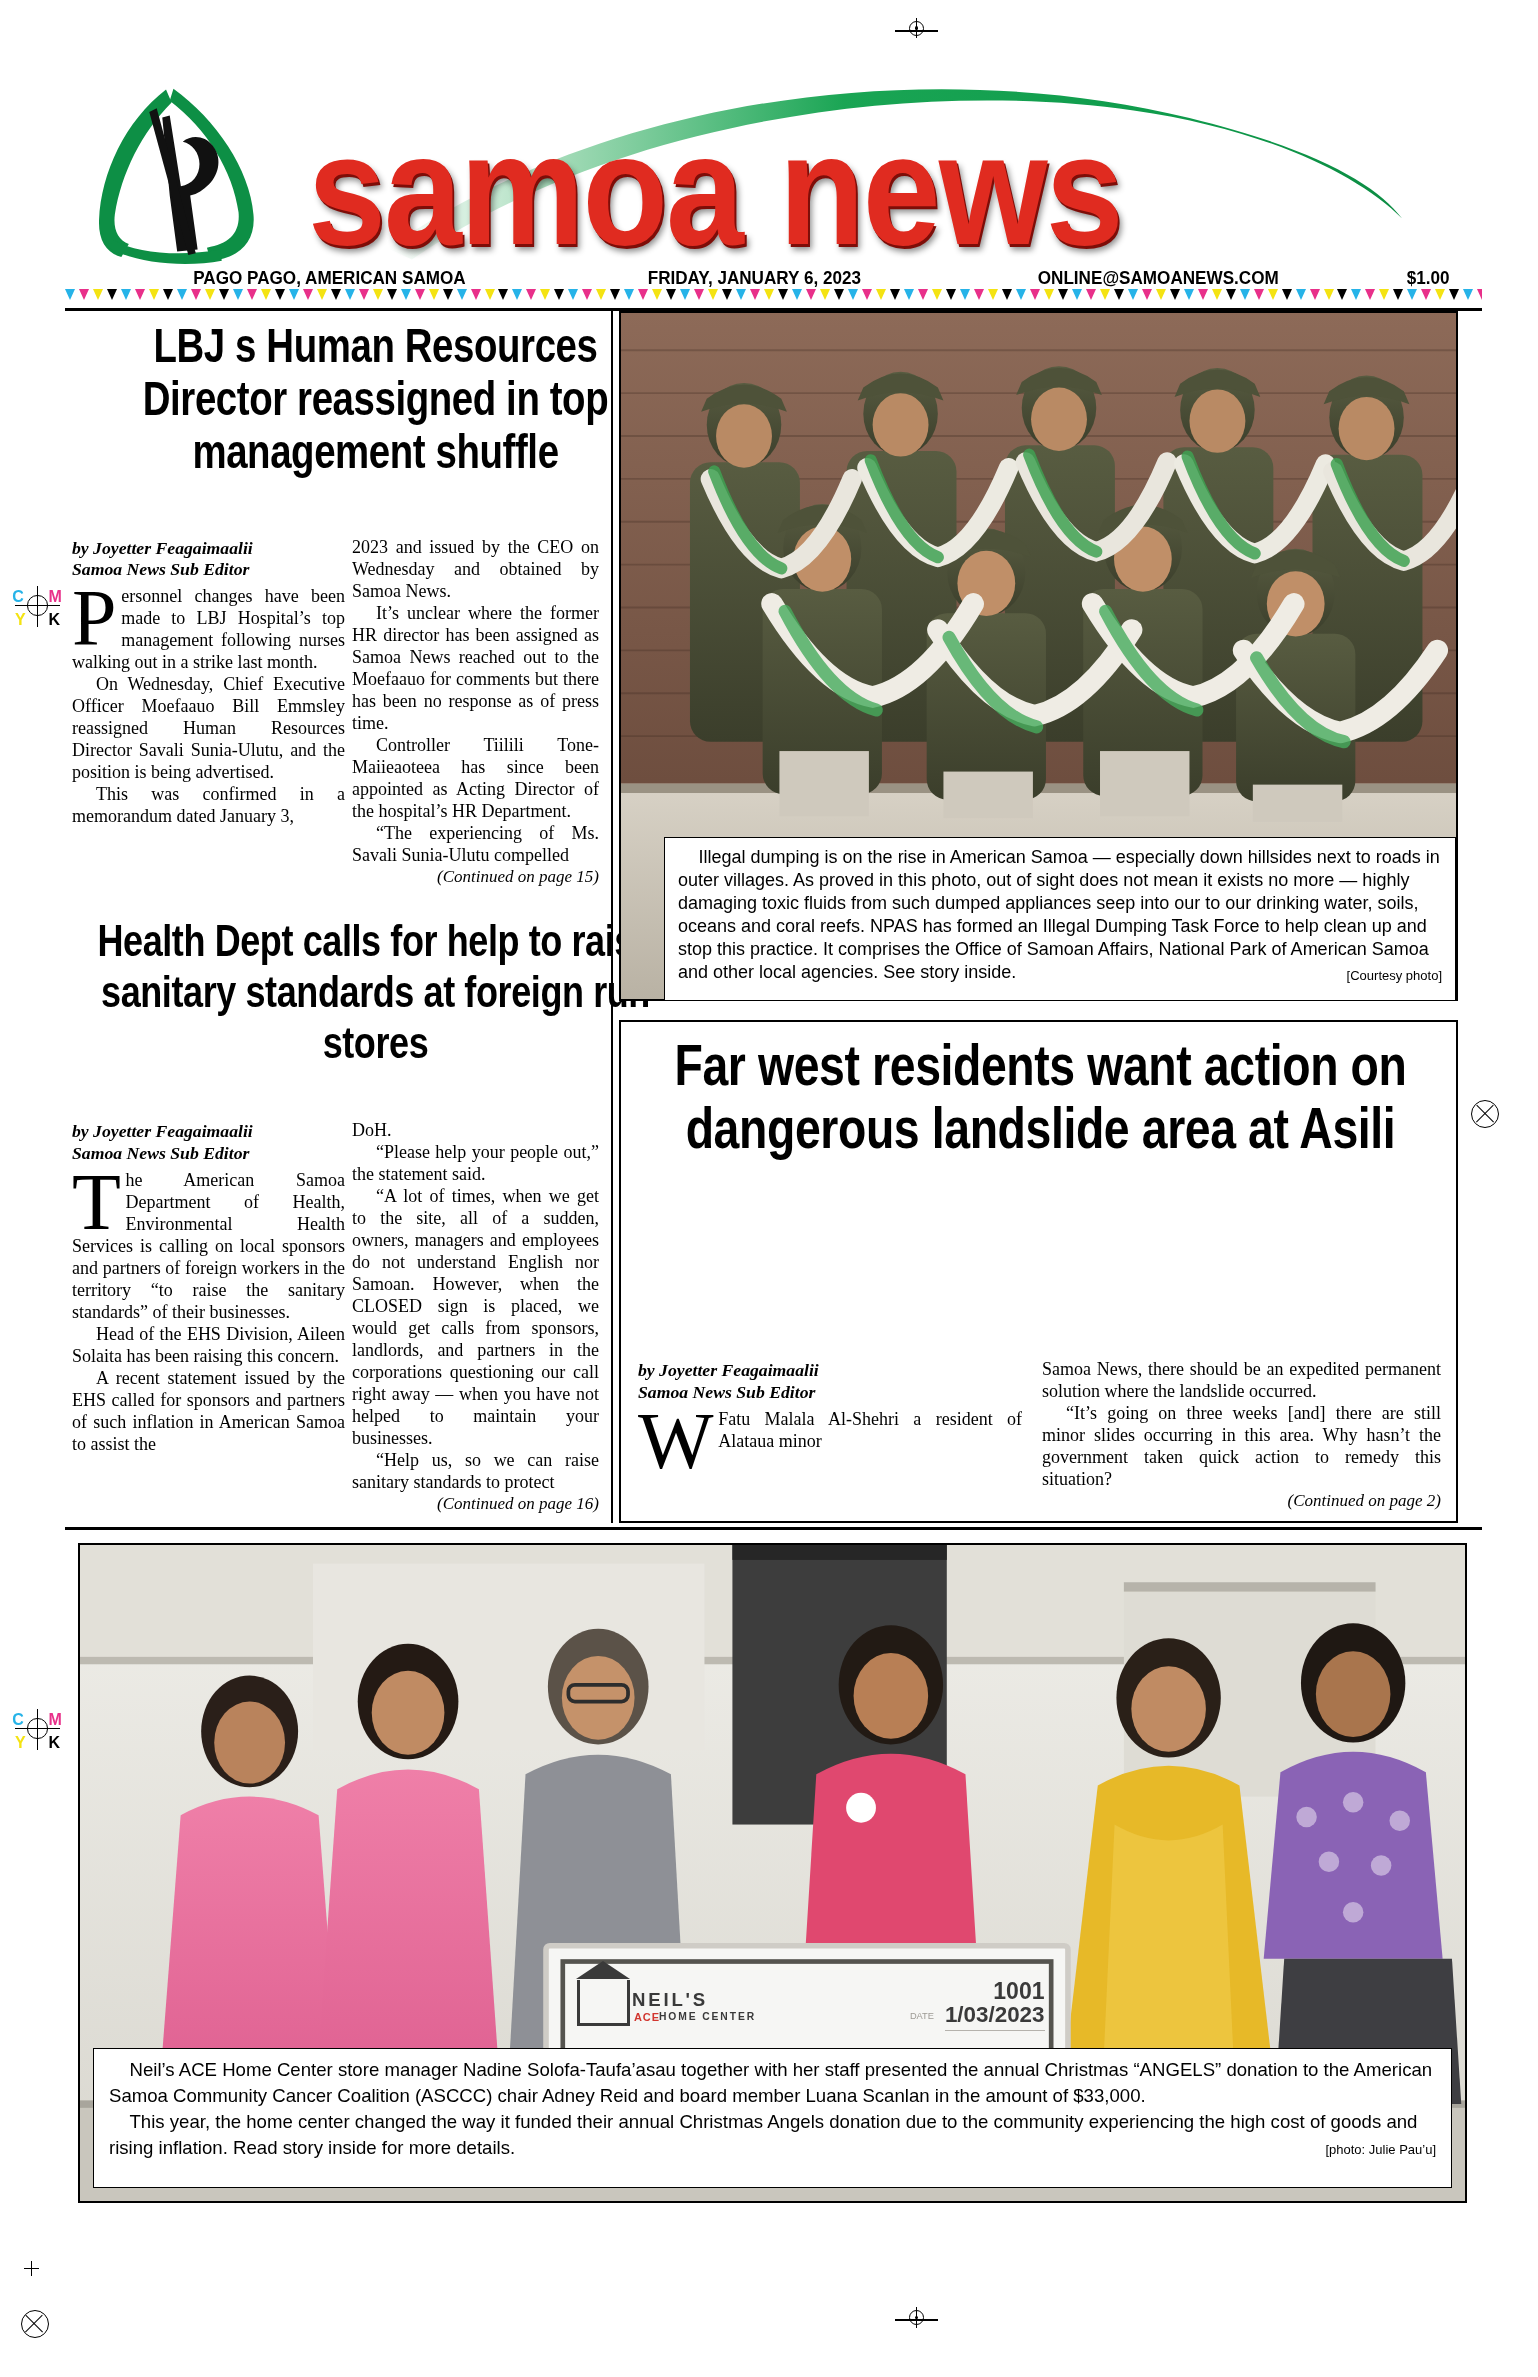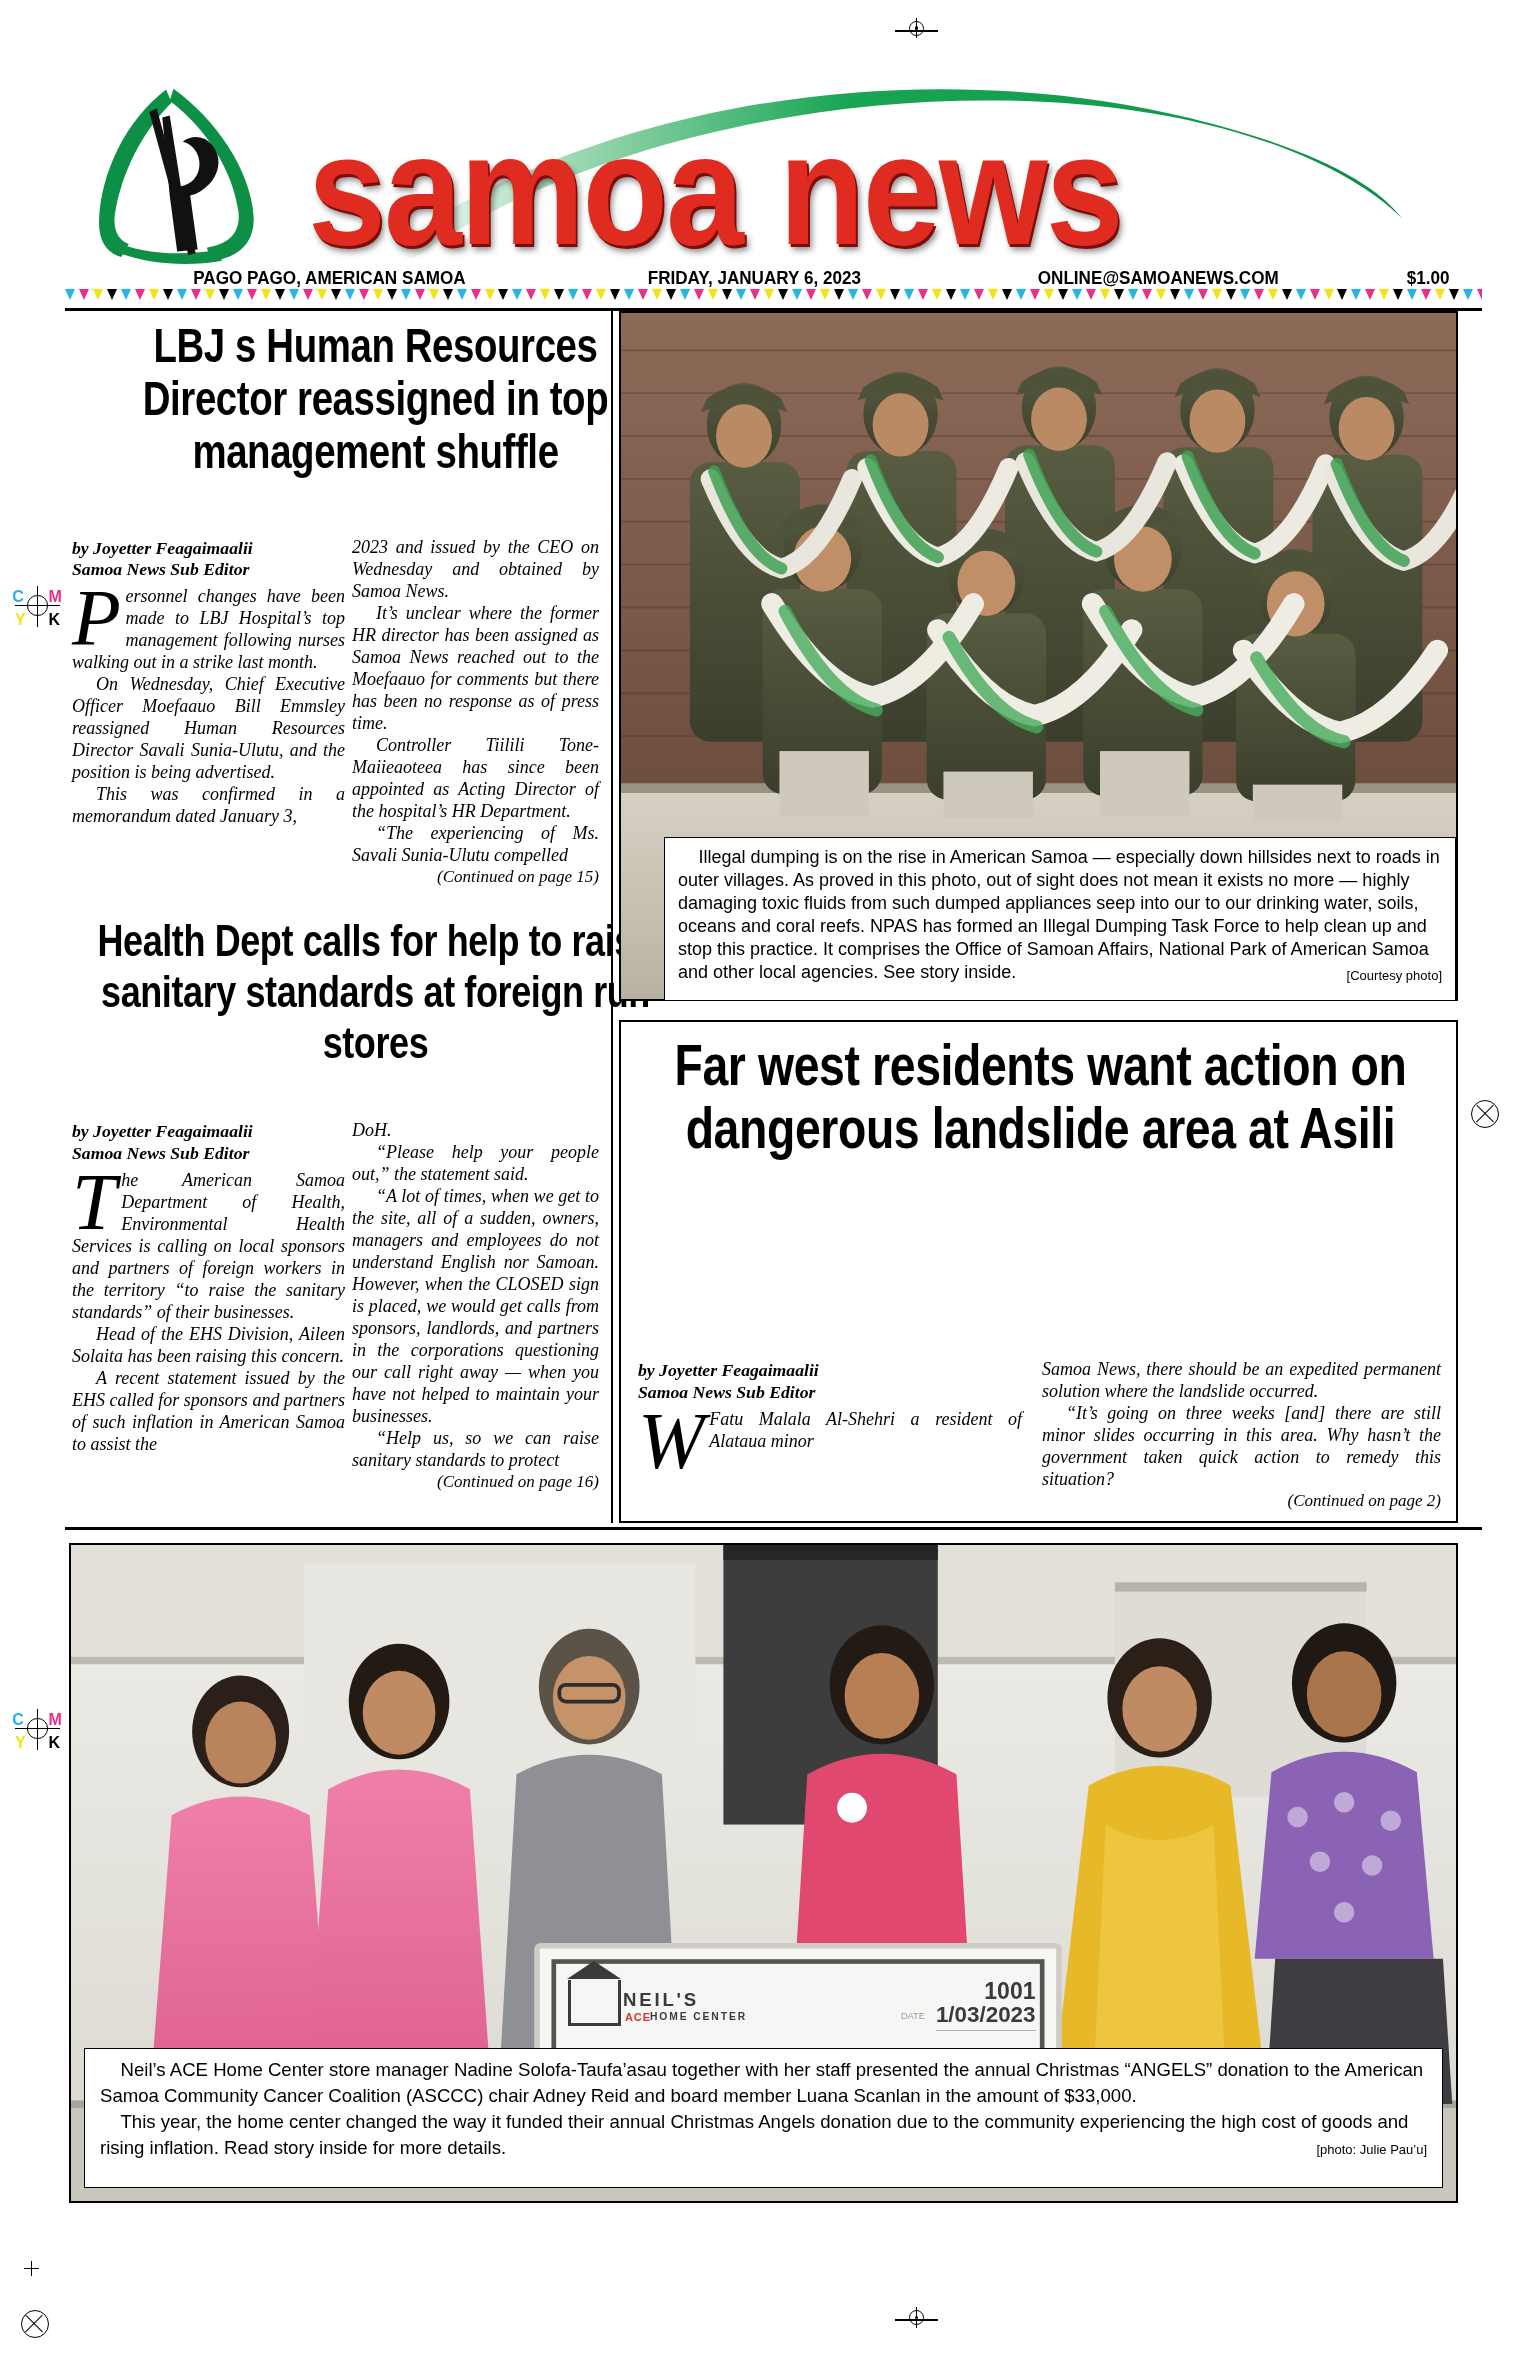--- a/index.html
+++ b/index.html
@@ -59,21 +59,21 @@
 
   
   .hl-main{position:absolute;font-family:"Liberation Sans Narrow","Liberation Sans",sans-serif;
     font-weight:bold;color:#000;text-align:center;letter-spacing:-0.5px;
     transform:scaleX(.80);transform-origin:center top;}
 
   .byline{font-family:"Liberation Serif",serif;font-weight:bold;font-style:italic;font-size:17.7px;line-height:21.4px;}
 
   .bodycol{font-family:"Liberation Serif",serif;font-size:18px;line-height:22px;text-align:justify;
     -webkit-hyphens:auto;hyphens:auto;color:#000;}
-  .bodycol p{margin:0;text-indent:24px;font-style:italic;}
+  .bodycol p{margin:0;text-indent:24px;}
   .jump{font-style:italic;text-align:right;text-indent:0;font-size:17px;}
 
   .dropcap{float:left;font-family:"Liberation Serif",serif;font-size:80px;line-height:63px;
     font-weight:normal;margin:1.9px 4.7px -3.7px 0;}
 
   
   .photo{position:absolute;overflow:hidden;background:#cfcabe;}
 
   .capbox{position:absolute;background:#fff;border:1.4px solid #000;box-sizing:border-box;
     font-family:"Liberation Sans Narrow","Liberation Sans",sans-serif;color:#000;}
@@ -467,21 +467,21 @@
       <p style="text-indent:0;">Fatu Malala Al-Shehri a resident of Alataua minor</p>
     </div>
 
     <div class="bodycol" style="position:absolute;left:421px;top:336px;width:399px;">
       <p style="text-indent:0;">Samoa News, there should be an expedited permanent solution where the landslide occurred.</p>
       <p>“It’s going on three weeks [and] there are still minor slides occurring in this area. Why hasn’t the government taken quick action to remedy this situation?</p>
       <p class="jump">(Continued on page 2)</p>
     </div>
   </div>
 
-  <div class="bigbox" style="left:69px;top:1543px;width:1389px;height:660px;">
+  <div class="bigbox" style="left:78px;top:1543px;width:1389px;height:660px;">
     <div class="photo" style="left:0;top:0;width:1385px;height:656px;">
       <svg viewBox="0 0 1486 704" preserveAspectRatio="none" style="position:absolute;left:0;top:0;width:100%;height:100%;">
         <defs>
           <linearGradient id="wallg" x1="0" y1="0" x2="0" y2="1">
             <stop offset="0%" stop-color="#efeee9"></stop>
               <stop offset="100%" stop-color="#d9d7cf"></stop>
           </linearGradient>
           <linearGradient id="pinkg" x1="0" y1="0" x2="0" y2="1">
             <stop offset="0%" stop-color="#ef7fa8"></stop>
               <stop offset="100%" stop-color="#de5f90"></stop>

